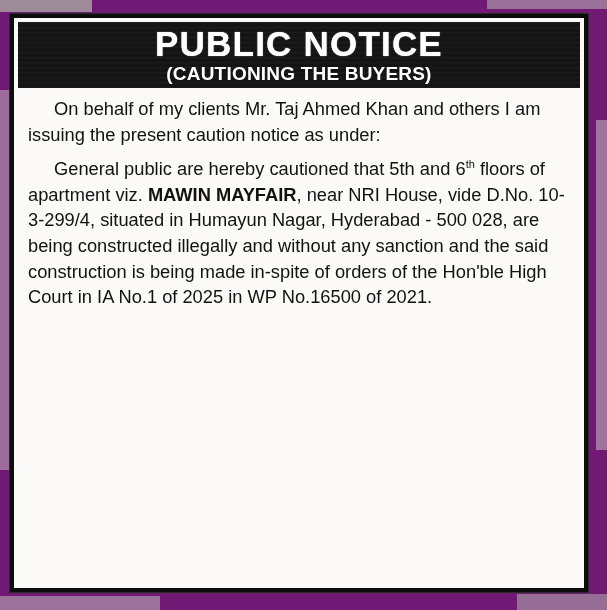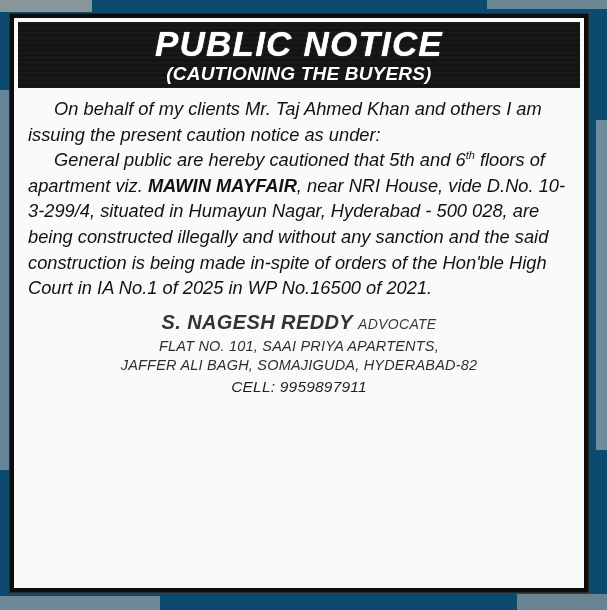--- a/index.html
+++ b/index.html
@@ -12,22 +12,21 @@
     height: 610px;
     overflow: hidden;
     font-family: "Liberation Sans", sans-serif;
   }
 
   
   .scan {
     position: relative;
     width: 607px;
     height: 610px;
-    background: #0c4a6e;
-    font-style: italic;
+    background: #701a75;
   }
 
   
   .notice-box {
     position: absolute;
     left: 10px;
     top: 14px;
     width: 578px;
     height: 578px;
     background: #fbfaf8;
@@ -82,21 +81,21 @@
     color: #121212;
     font-size: 18.3px;
     line-height: 25.6px;
     text-align: left;
     font-family: "Liberation Sans", sans-serif;
   }
   .para {
     margin: 0 0 0 0;
   }
   .para + .para {
-    margin-top: 0;
+    margin-top: 9px;
   }
   .indent {
     text-indent: 26px;
   }
   .b {
     font-weight: bold;
   }
   sup {
     font-size: 11px;
     vertical-align: super;
@@ -171,24 +170,16 @@
       <div class="title-sub">(CAUTIONING THE BUYERS)</div>
     </div>
 
     <div class="body-area">
 
       <p class="para indent">On behalf of my clients Mr. Taj Ahmed Khan and others I am issuing the present caution notice as under:</p>
 
       <p class="para indent"><span>General public are hereby cautioned that 5th and 6</span><sup>th</sup><span> floors of apartment viz. </span><span class="b">MAWIN MAYFAIR</span><span>, near NRI House, vide D.No. 10-3-299/4, situated in Humayun Nagar, Hyderabad - 500 028, are being constructed illegally and without any sanction and the said construction is being made in-spite of orders of the Hon'ble High Court in IA No.1 of 2025 in WP No.16500 of 2021.</span></p>
 
 
-      <div class="sign-block">
-        <div>
-          <span class="adv-name">S. NAGESH REDDY</span><span class="adv-role">ADVOCATE</span>
-        </div>
-        <div class="addr-line">FLAT NO. 101, SAAI PRIYA APARTENTS,</div>
-        <div class="addr-line">JAFFER ALI BAGH, SOMAJIGUDA, HYDERABAD-82</div>
-        <div class="cell-line">CELL: 9959897911</div>
-      </div>
 
     </div>
   </div>
 </div>
 
 </body></html>

